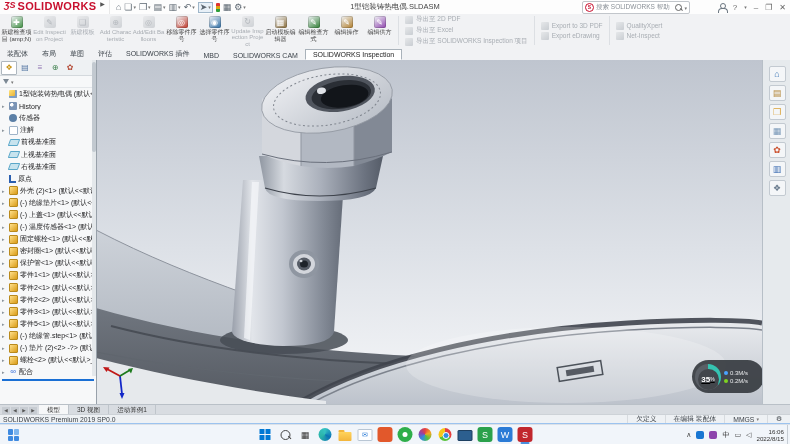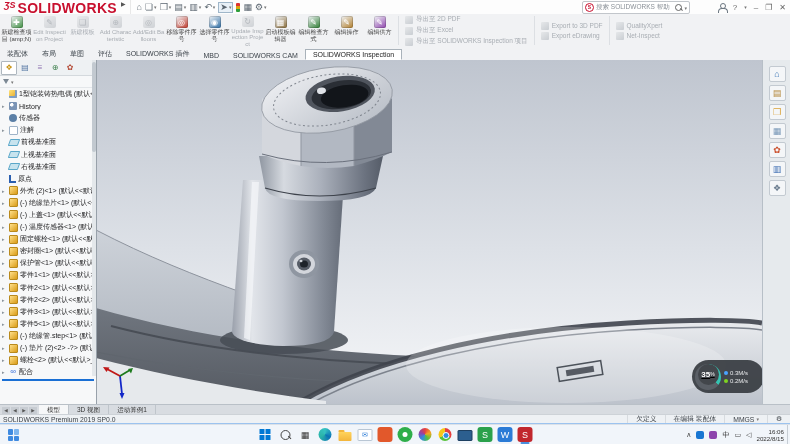--- a/index.html
+++ b/index.html
@@ -3,21 +3,21 @@
 <meta charset="utf-8">
 <style>
   html,body{margin:0;padding:0;width:790px;height:444px;overflow:hidden;
     font-family:"Liberation Sans","DejaVu Sans",sans-serif;}
   .screen{position:relative;width:790px;height:444px;background:#fff;overflow:hidden;}
   
   .titlebar{position:absolute;left:0;top:0;width:790px;height:14px;background:#fdfdfd;
     border-bottom:1px solid #e3e5e8;display:flex;align-items:center;font-size:8px;color:#555;}
   .logo{display:flex;align-items:flex-start;padding:0 4px;height:100%;border-right:1px solid #e8e8e8;}
   .logo-mark{color:#c8102e;font-weight:700;font-style:italic;font-size:9px;margin-right:2px;}
-  .logo-text{color:#c8102e;font-weight:700;font-size:14px;letter-spacing:.3px;}
+  .logo-text{color:#c8102e;font-weight:700;font-size:11px;letter-spacing:.3px;}
   .logo-flyout{font-size:6px;color:#555;margin-left:4px;}
   .qat{display:flex;align-items:center;gap:3px;padding:0 6px;}
   .qat-btn{display:flex;align-items:center;gap:1px;color:#5b6670;font-size:9px;line-height:9px;cursor:default;}
   .qat-btn.boxed{border:1px solid #9fb6c9;background:#e8f0f7;padding:0 1px;}
   .caret{font-size:5px;color:#777;}
   .traffic{width:4px;height:9px;border-radius:1px;
     background:linear-gradient(#d33 0 33%,#dda310 33% 66%,#2d9e3a 66%);}
   .doc-title{position:absolute;left:0;right:0;text-align:center;font-size:7.5px;color:#444;pointer-events:none;}
   .search{position:absolute;right:100px;top:1px;width:102px;height:11px;border:1px solid #c2c6cb;
     border-radius:2px;background:#fff;display:flex;align-items:center;font-size:6.5px;color:#8a9097;padding:0 2px;gap:2px;}
@@ -77,21 +77,21 @@
   .tree-scroll{position:absolute;right:0;top:0;width:4px;height:316px;background:#e4e8eb;}
   .tree-scroll .thumb{position:absolute;top:2px;left:0;width:4px;height:90px;background:#c2c9d0;border-radius:2px;}
   
   .viewport{position:absolute;left:96px;top:60px;width:666px;height:344px;overflow:hidden;}
   .viewport svg.model{position:absolute;left:0;top:0;}
   .triad{position:absolute;left:4px;bottom:4px;}
   .overlay{position:absolute;left:596px;top:300px;width:72px;height:33px;border-radius:17px;
     background:rgba(56,60,66,.93);display:flex;align-items:center;padding:0 3px;gap:3px;box-sizing:border-box;}
   .ovl-circle{width:26px;height:26px;border-radius:50%;flex:none;
     background:conic-gradient(#35c3b1 0 126deg,#5a5f66 126deg 360deg);
-    display:flex;align-items:flex-start;justify-content:center;text-decoration:underline;}
+    display:flex;align-items:flex-end;justify-content:center;text-decoration:underline;}
   .ovl-inner{width:21px;height:21px;border-radius:50%;background:#42464b;color:#fff;
     display:flex;align-items:center;justify-content:center;font-size:8px;font-weight:700;}
   .ovl-inner small{font-size:5px;font-weight:400;}
   .ovl-rates{display:flex;flex-direction:column;gap:2px;}
   .rate{display:flex;align-items:center;gap:2px;font-size:6px;color:#e8eaec;line-height:6px;}
   .dot{width:4px;height:4px;border-radius:50%;}
   
   .taskpane{position:absolute;left:762px;top:60px;width:28px;height:344px;background:#e6eaed;
     border-left:1px solid #b7bfc7;}
   .tpcol{display:flex;flex-direction:column;align-items:center;gap:3px;padding-top:6px;}
@@ -185,20 +185,21 @@
           <span class="traffic"></span>
         </div>
         <div class="qat-btn">
           <span>▦</span>
         </div>
         <div class="qat-btn">
           <span>⚙</span>
           <span class="caret">▾</span>
         </div>
       </div>
+    <div class="doc-title">1型铠装铸热电偶.SLDASM</div>
     <div class="search">
       <span class="s-logo">S</span>
       <span class="s-text">搜索 SOLIDWORKS 帮助</span>
       <span class="mag"></span>
       <span class="caret">▾</span>
     </div>
     <div class="winctl" id="winctl">
         <span class="person"></span>
         <span>?</span>
         <span class="caret">▾</span>

